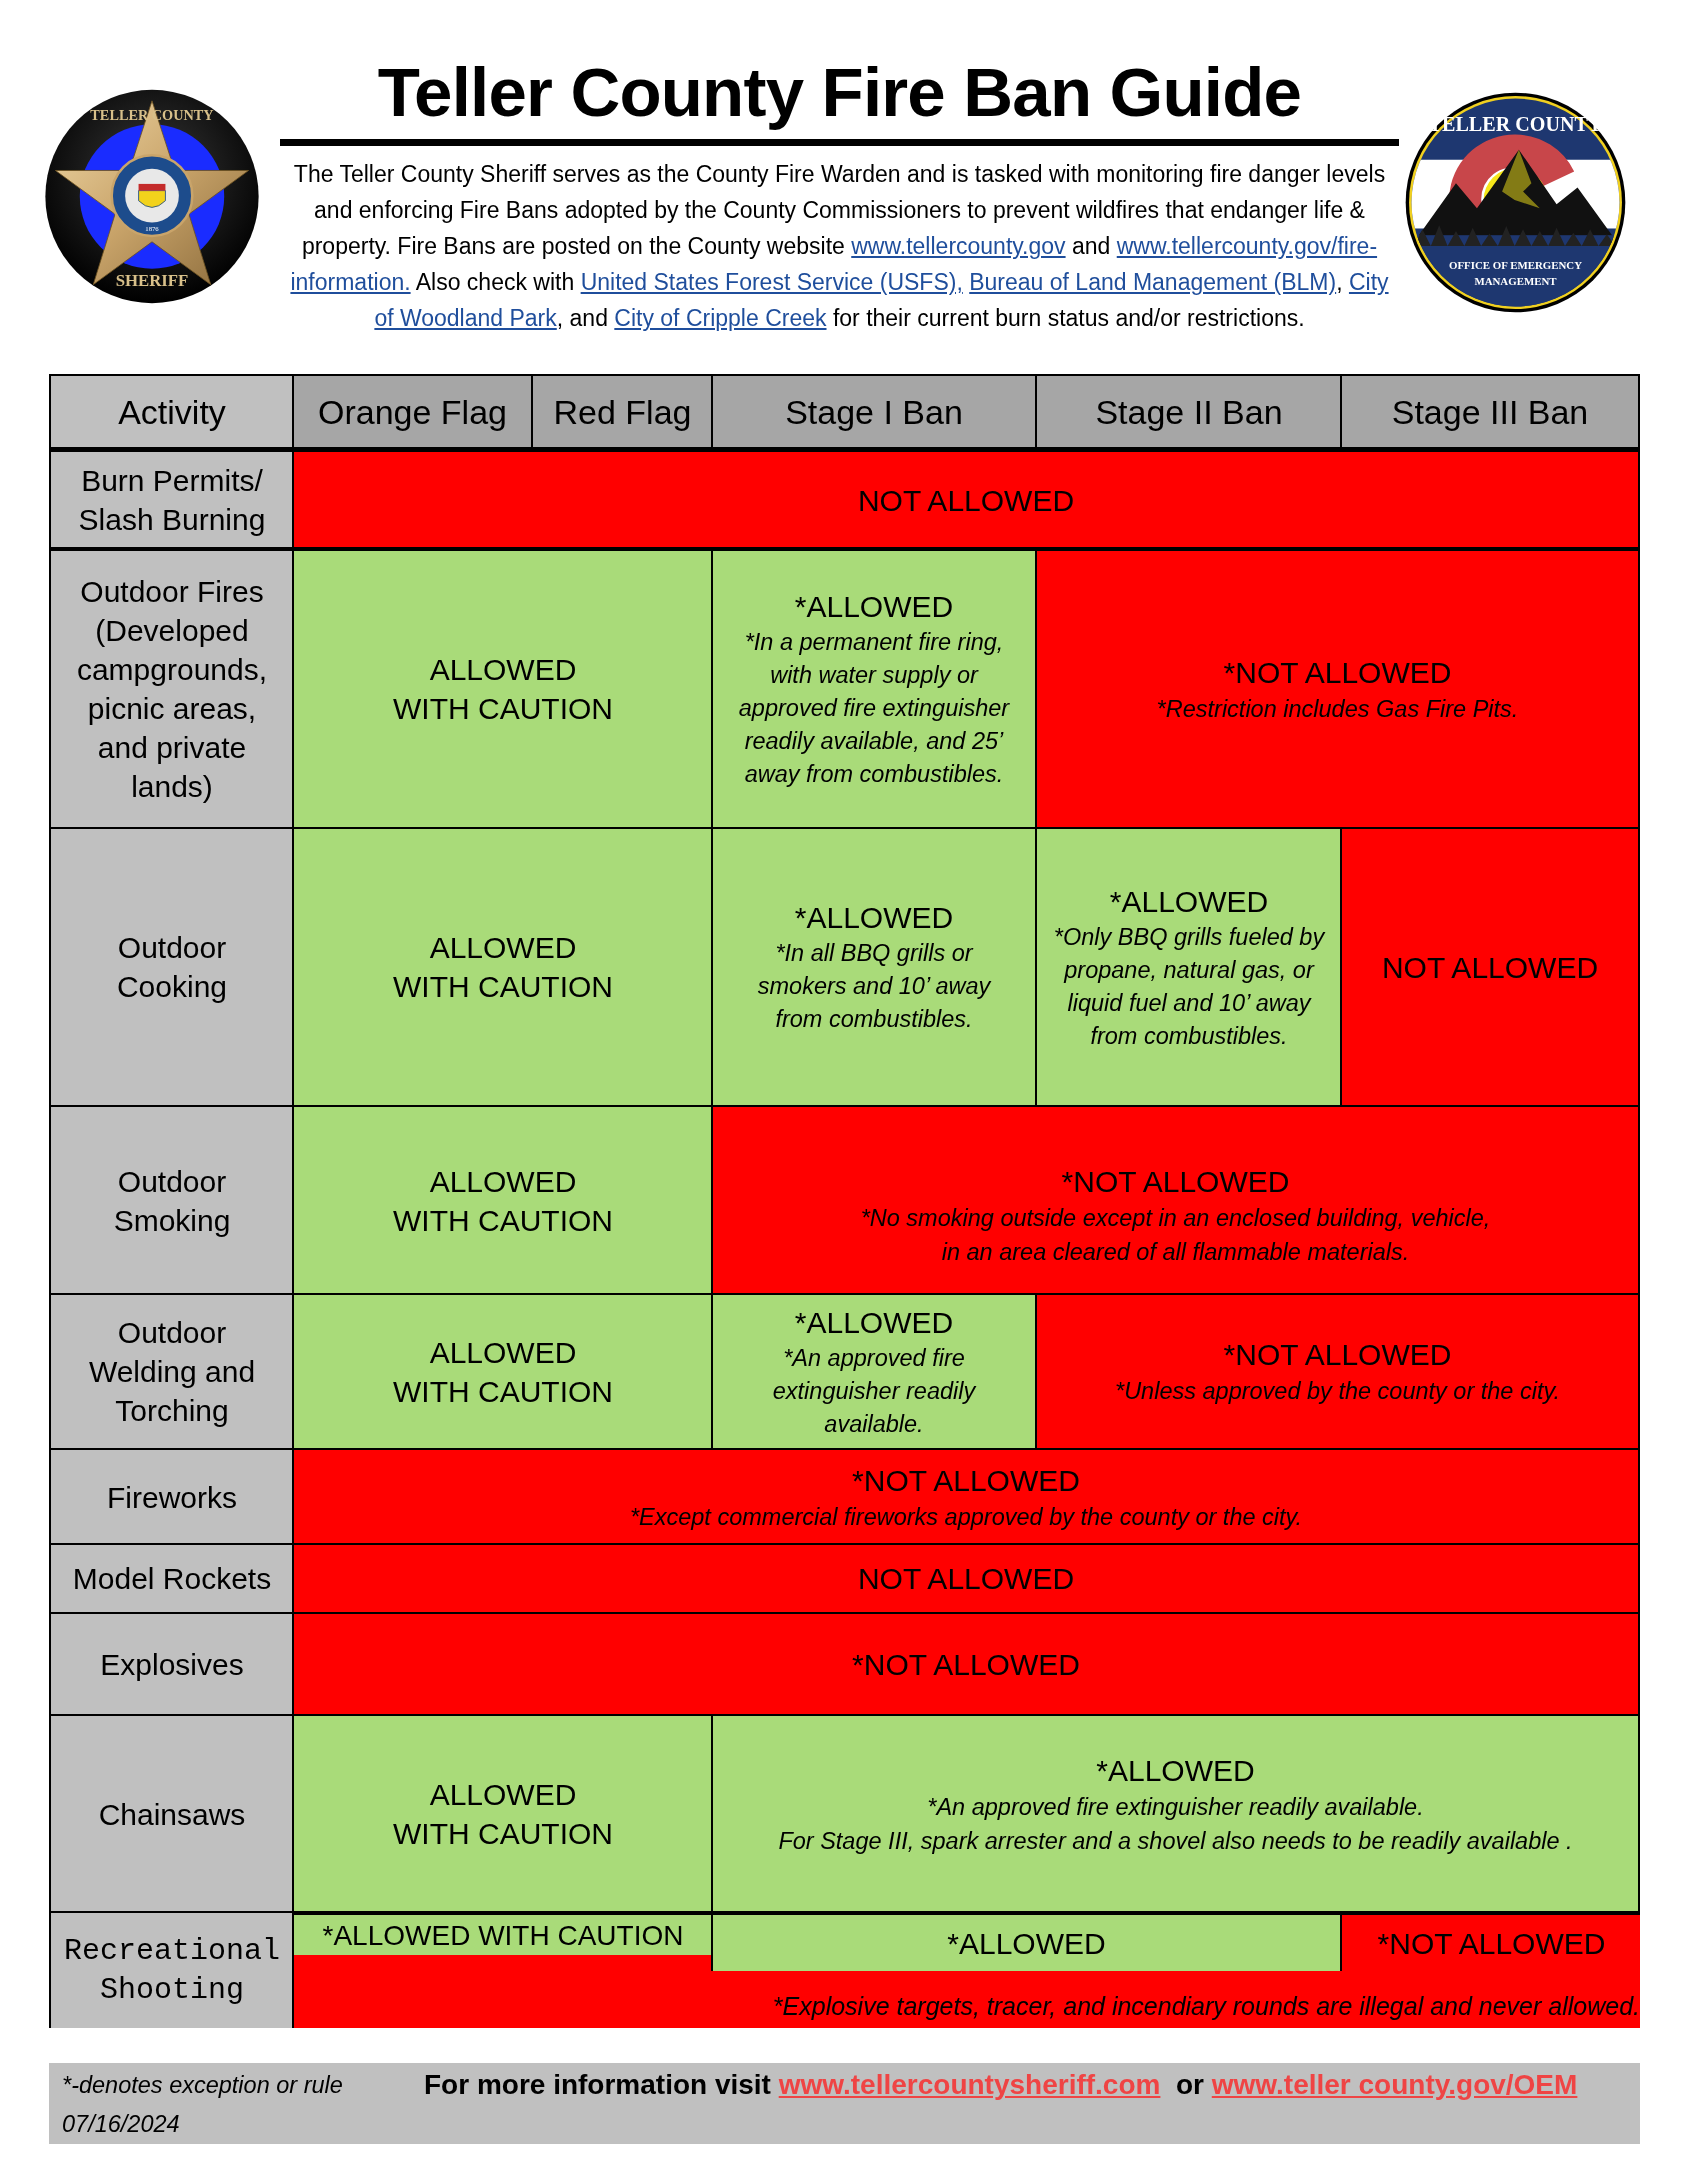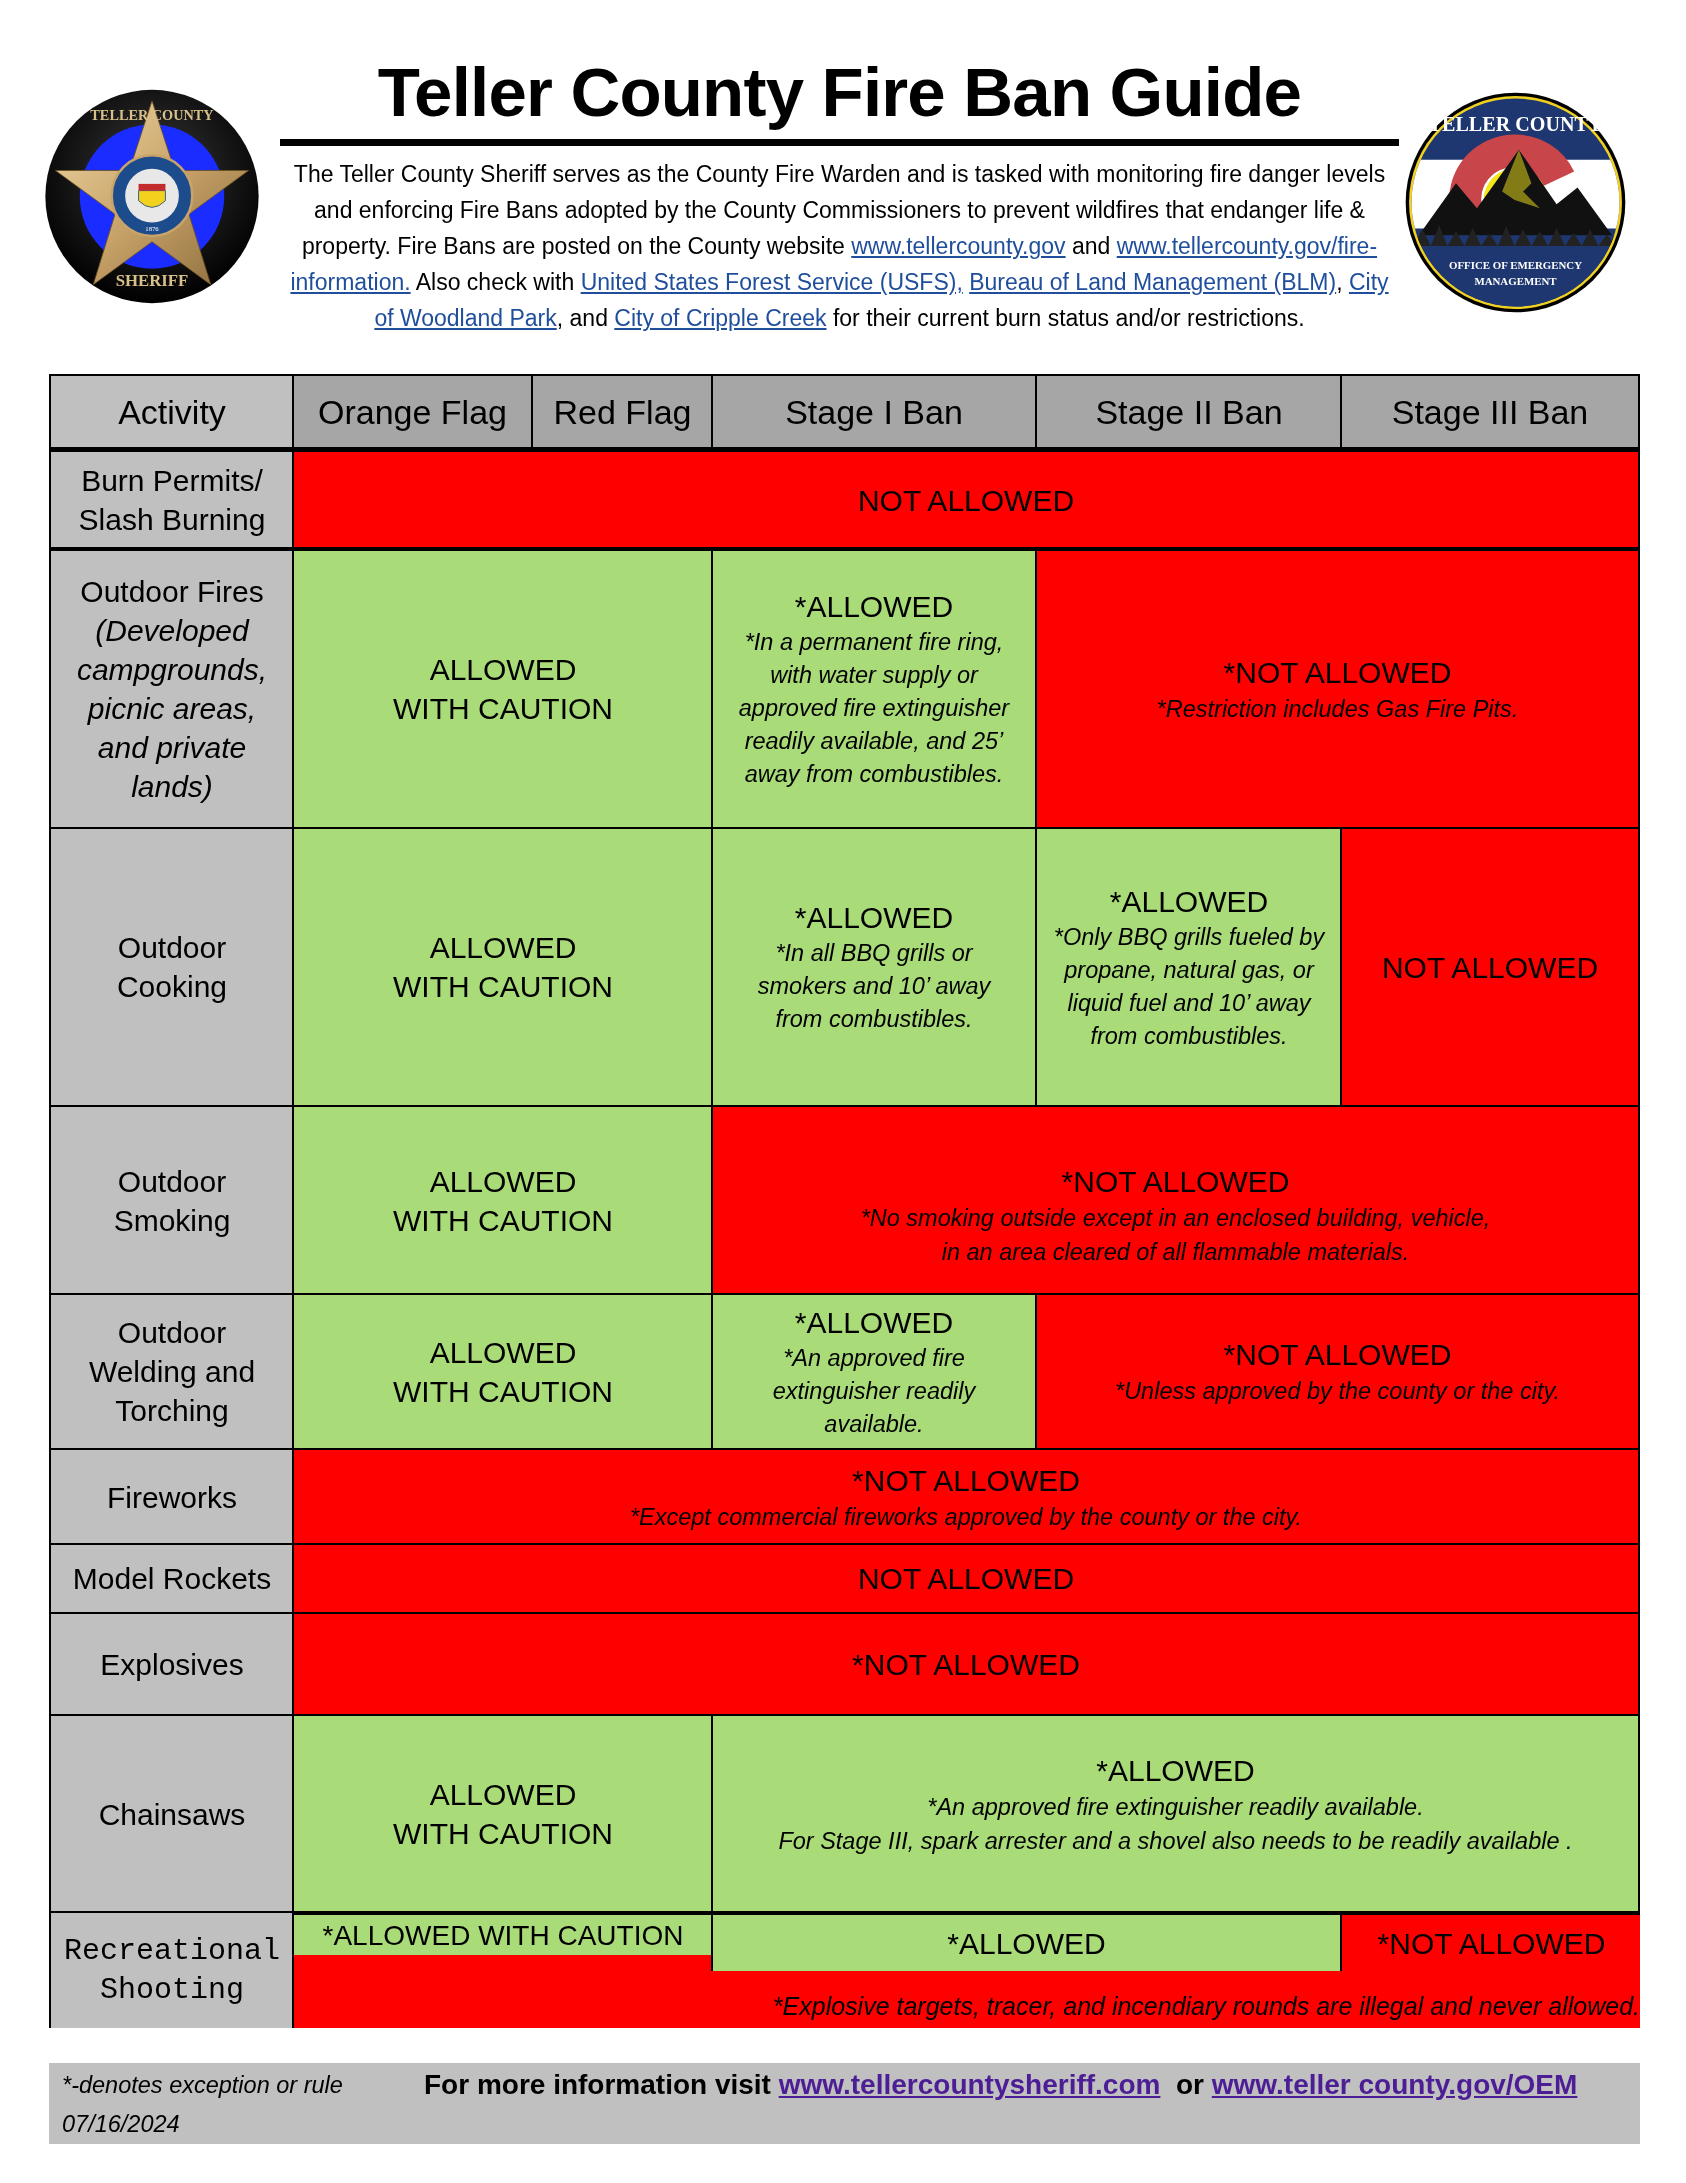--- a/index.html
+++ b/index.html
@@ -18,21 +18,21 @@
   .act { background:#c0c0c0; font-size:30px; line-height:39px; }
   .red { background:#ff0000; }
   .green { background:#a9db79; }
   .big { font-size:30px; line-height:39px; }
   .note { font-style:italic; font-size:23.5px; line-height:34px; }
   .note-tall { line-height:33px; }
   .footer { left:49px; width:1591px; top:2063px; height:81px; background:#c0c0c0; }
   .foot-note { left:62px; top:2072px; font-style:italic; font-size:23.5px; }
   .foot-date { left:62px; top:2111px; font-style:italic; font-size:23.5px; }
   .foot-info { left:424px; top:2069px; font-size:28px; font-weight:bold; }
-  .foot-info a { color:#4c1d95; text-decoration:underline; }
+  .foot-info a { color:#ef4444; text-decoration:underline; }
   .logo { border-radius:50%; overflow:hidden; }
 </style>
 </head>
 <body>
 
 <div class="abs logo" style="left:42px; top:88px; width:220px; height:217px;">
   <svg width="220" height="217" viewBox="0 0 262 258">
     <defs>
       <radialGradient id="gs" cx="50%" cy="40%" r="60%">
         <stop offset="0%" stop-color="#3a3a3a"></stop>
@@ -110,21 +110,21 @@
 
 <div class="abs cell act" style="left:49px; top:447px; width:246px; height:103px; border-top-width:5px;">
     <span style="padding:0 17px;">Burn Permits/ Slash Burning</span>
   </div>
 <div class="abs cell red big" style="left:292px; top:447px; width:1348px; height:103px; border-top-width:5px;">
     <span>NOT ALLOWED</span>
   </div>
 
 <div class="abs cell act" style="left:49px; top:547px; width:246px; height:282px; border-top-width:4.2px;">
   <span>Outdoor Fires</span>
-  <span style="font-weight:normal; padding:0 24px;font-style:italic;">(Developed campgrounds, picnic areas, and private lands)</span>
+  <span style="font-weight:normal; padding:0 24px;">(Developed campgrounds, picnic areas, and private lands)</span>
 </div>
 <div class="abs cell green big" style="left:292px; top:547px; width:422px; height:282px; border-top-width:4.2px;">
   <span>ALLOWED</span>
   <span>WITH CAUTION</span>
 </div>
 <div class="abs cell green" style="left:711px; top:547px; width:326px; height:282px; border-top-width:4.2px; padding:0 13.4px;">
   <span class="big">*ALLOWED</span>
   <span class="note note-tall">*In a permanent fire ring, with water supply or approved fire extinguisher readily available, and 25’ away from combustibles.</span>
 </div>
 <div class="abs cell red" style="left:1035px; top:547px; width:605px; height:282px; border-top-width:4.2px;">

